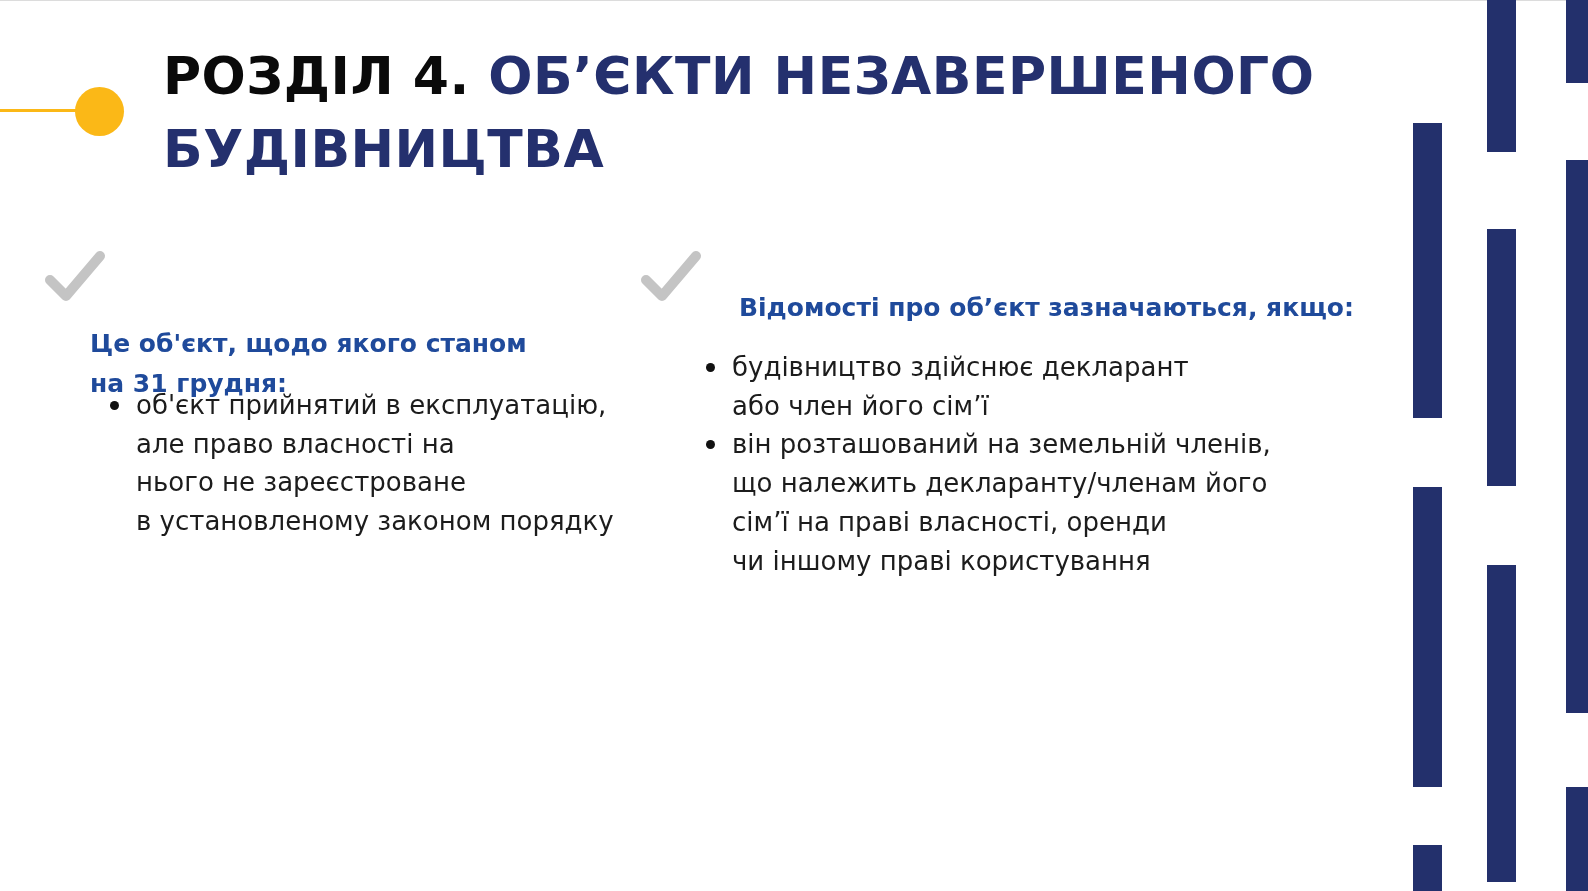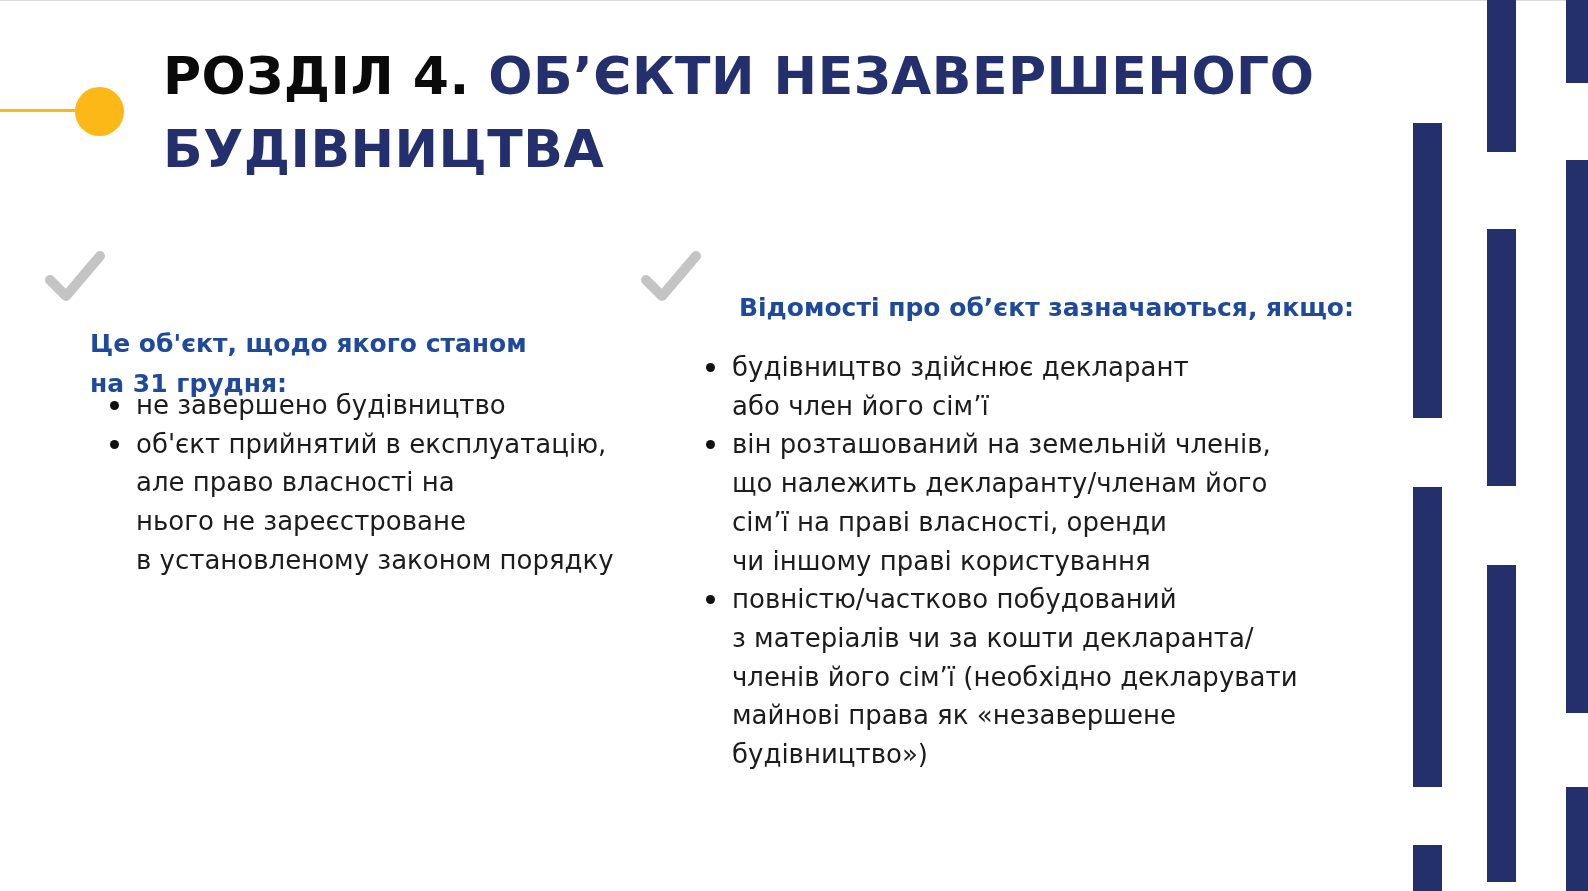--- a/index.html
+++ b/index.html
@@ -55,21 +55,20 @@
 <div class="check" style="left:44px; top:250px;">
   <svg viewBox="0 0 62 54">
       <path d="M6 30 L22 46 L56 6" fill="none" stroke="#c4c4c4" stroke-width="10" stroke-linecap="round" stroke-linejoin="round"></path>
     </svg>
 </div>
 <div class="subhead" style="left:90px; top:288px;margin-top:36px;">
   <div>Це об'єкт, щодо якого станом</div>
   <div>на 31 грудня:</div>
 </div>
 <ul class="list" style="left:110px; top:386px; width:580px;">
-  <li>не завершено будівництво</li>
   <li>об'єкт прийнятий в експлуатацію,
 але право власності на
 нього не зареєстроване
 в установленому законом порядку</li>
 </ul>
 
 <div class="check" style="left:640px; top:250px;">
   <svg viewBox="0 0 62 54">
       <path d="M6 30 L22 46 L56 6" fill="none" stroke="#c4c4c4" stroke-width="10" stroke-linecap="round" stroke-linejoin="round"></path>
     </svg>
@@ -77,25 +76,20 @@
 <div class="subhead" style="left:710px; top:288px;margin-left:29px;">
   <div>Відомості про об’єкт зазначаються, якщо:</div>
 </div>
 <ul class="list" style="left:706px; top:348px; width:680px;">
   <li>будівництво  здійснює  декларант
 або член його сім’ї</li>
   <li>він розташований на земельній членів,
 що належить декларанту/членам його
 сім’ї на праві власності, оренди
 чи іншому праві користування</li>
-  <li>повністю/частково побудований
-з матеріалів чи за кошти декларанта/
-членів його сім’ї (необхідно декларувати
-майнові права як «незавершене
-будівництво»)</li>
 </ul>
 
 <div class="bar" style="left:1413px; top:123px; width:29px; height:295px;"></div>
 <div class="bar" style="left:1413px; top:487px; width:29px; height:300px;"></div>
 <div class="bar" style="left:1413px; top:845px; width:29px; height:46px;"></div>
 
 <div class="bar" style="left:1487px; top:0px; width:29px; height:152px;"></div>
 <div class="bar" style="left:1487px; top:229px; width:29px; height:257px;"></div>
 <div class="bar" style="left:1487px; top:565px; width:29px; height:317px;"></div>
 

